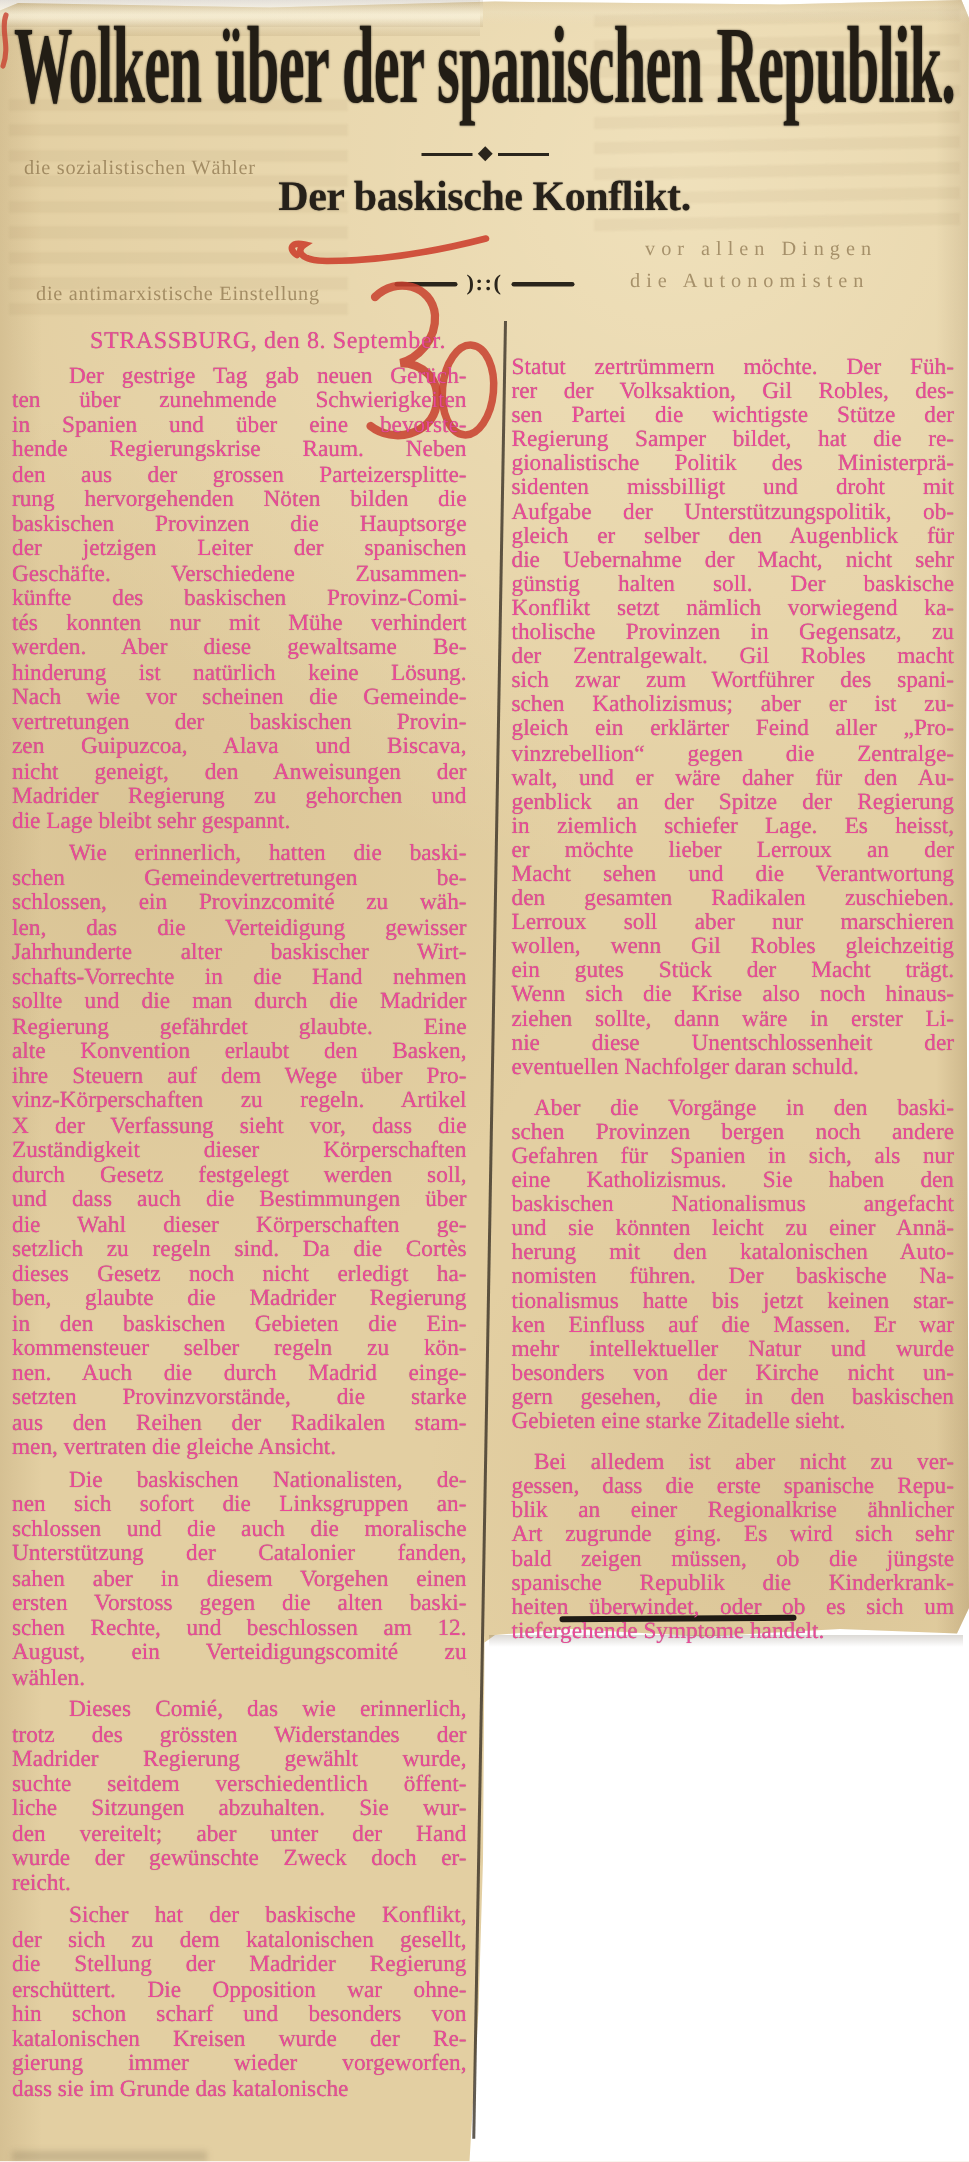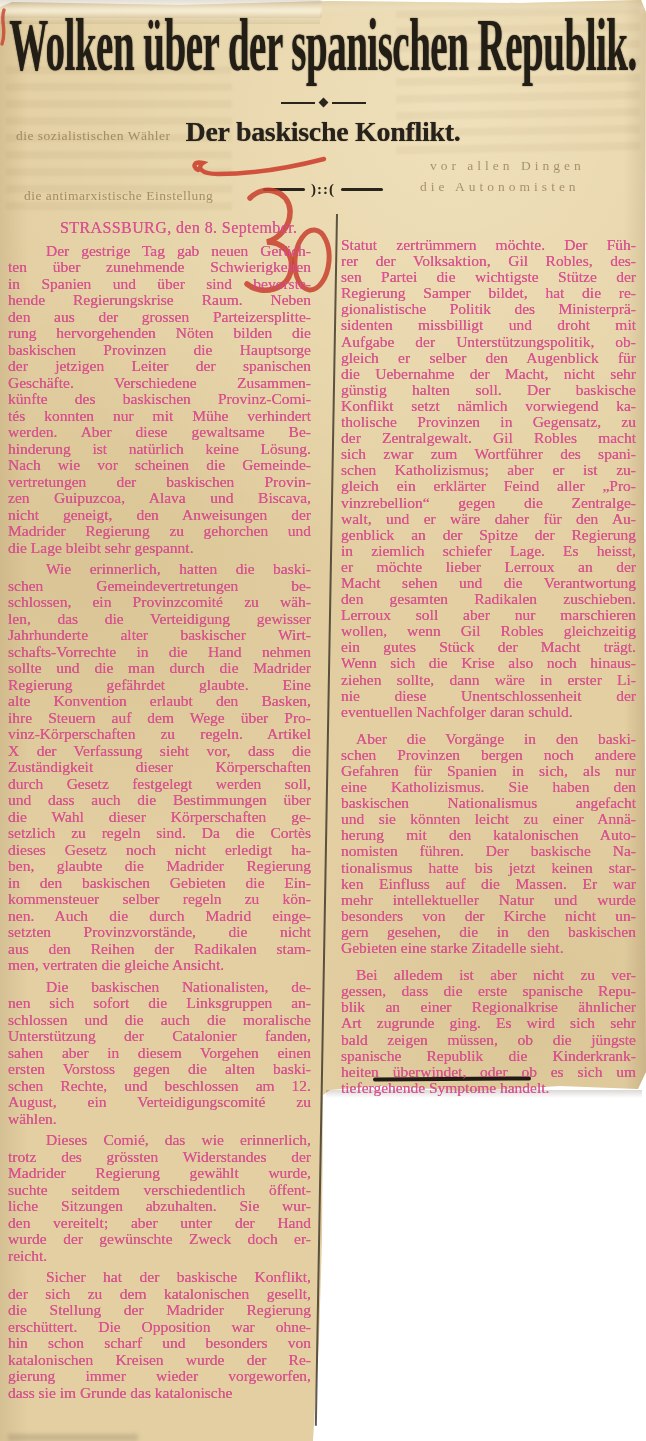--- a/index.html
+++ b/index.html
@@ -73,21 +73,21 @@
 </style>
 </head>
 <body>
 
 <div class="stage">
 
   <div class="paper"></div>
 
   <div class="bleedstripes bs1"></div>
   <div class="bleedstripes bs2"></div>
-  <span class="bleedfrag" style="left:16px;top:104px;letter-spacing:.5px;margin-top:24px;">die sozialistischen Wähler</span>
+  <span class="bleedfrag" style="left:16px;top:104px;letter-spacing:.5px;">die sozialistischen Wähler</span>
   <span class="bleedfrag" style="left:24px;top:188px;letter-spacing:.5px;">die antimarxistische Einstellung</span>
   <span class="bleedfrag" style="left:430px;top:158px;letter-spacing:4px;">vor allen Dingen</span>
   <span class="bleedfrag" style="left:420px;top:179px;letter-spacing:4px;">die Autonomisten</span>
 
   <div class="crease c3"></div>
   <div class="crease c1"></div>
   <div class="crease c2"></div>
   <div class="cutshadow"></div>
   <div class="botshadow"></div>
 
@@ -118,21 +118,21 @@
   </svg>
 
   <div class="divider"></div>
   <div class="endrule"></div>
 
   <div class="col col-left" id="col-left">
     <div class="dateline">STRASSBURG, den 8. September.</div>
   <div class="para">
         <div class="pline ind-lg">Der gestrige Tag gab neuen Gerüch-</div>
         <div class="pline">ten über zunehmende Schwierigkeiten</div>
-        <div class="pline">in Spanien und über sind bevorste-</div>
+        <div class="pline">in Spanien und über eine bevorste-</div>
         <div class="pline">hende Regierungskrise Raum. Neben</div>
         <div class="pline">den aus der grossen Parteizersplitte-</div>
         <div class="pline">rung hervorgehenden Nöten bilden die</div>
         <div class="pline">baskischen Provinzen die Hauptsorge</div>
         <div class="pline">der jetzigen Leiter der spanischen</div>
         <div class="pline">Geschäfte. Verschiedene Zusammen-</div>
         <div class="pline">künfte des baskischen Provinz-Comi-</div>
         <div class="pline">tés konnten nur mit Mühe verhindert</div>
         <div class="pline">werden. Aber diese gewaltsame Be-</div>
         <div class="pline">hinderung ist natürlich keine Lösung.</div>
@@ -159,21 +159,21 @@
         <div class="pline">Zuständigkeit dieser Körperschaften</div>
         <div class="pline">durch Gesetz festgelegt werden soll,</div>
         <div class="pline">und dass auch die Bestimmungen über</div>
         <div class="pline">die Wahl dieser Körperschaften ge-</div>
         <div class="pline">setzlich zu regeln sind. Da die Cortès</div>
         <div class="pline">dieses Gesetz noch nicht erledigt ha-</div>
         <div class="pline">ben, glaubte die Madrider Regierung</div>
         <div class="pline">in den baskischen Gebieten die Ein-</div>
         <div class="pline">kommensteuer selber regeln zu kön-</div>
         <div class="pline">nen. Auch die durch Madrid einge-</div>
-        <div class="pline">setzten Provinzvorstände, die nicht</div>
+        <div class="pline">setzten Provinzvorstände, die starke</div>
         <div class="pline">aus den Reihen der Radikalen stam-</div>
         <div class="pline plast">men, vertraten die gleiche Ansicht.</div>
       </div>
       <div class="para">
         <div class="pline ind-lg">Die baskischen Nationalisten, de-</div>
         <div class="pline">nen sich sofort die Linksgruppen an-</div>
         <div class="pline">schlossen und die auch die moralische</div>
         <div class="pline">Unterstützung der Catalonier fanden,</div>
         <div class="pline">sahen aber in diesem Vorgehen einen</div>
         <div class="pline">ersten Vorstoss gegen die alten baski-</div>

